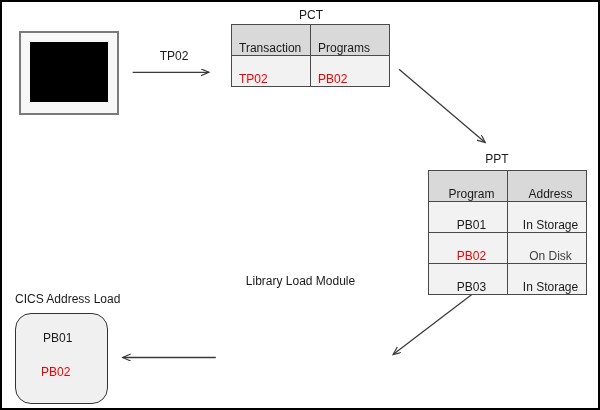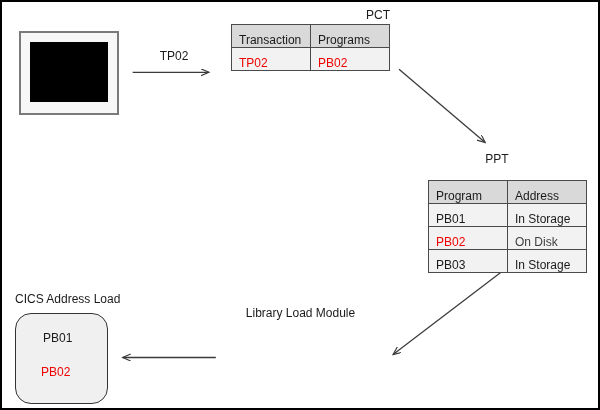--- a/index.html
+++ b/index.html
@@ -26,42 +26,42 @@
     position:absolute;left:9px;top:9px;width:78px;height:60px;background:#000;
   }
 
   .arrow-label{
     position:absolute;left:131px;top:47px;width:82px;
     text-align:center;
   }
 
   
   .tbl-title{position:absolute;text-align:center;}
-  .pct-title{left:230px;top:6px;width:158px;text-align:right;}
+  .pct-title{left:230px;top:6px;width:158px;}
   .ppt-title{left:417px;top:150px;width:156px;}
-  .llm-title{left:220px;top:304px;width:157px;}
+  .llm-title{left:220px;top:272px;width:157px;}
 
   table.dt{
     position:absolute;
     border-collapse:collapse;
     table-layout:fixed;
   }
   table.dt td{
     box-sizing:border-box;
     width:79px;height:22px;
     border:1.5px solid #4a4a4a;
     background:#f2f2f2;
-    padding:8px 0 0 7px;
+    padding:16px 0 0 7px;
     vertical-align:middle;
     white-space:nowrap;
     overflow:hidden;
   }
   table.dt tr.hdr td{background:#d9d9d9;}
   .pct-table{left:229px;top:22px;}
-  .ppt-table{left:426px;top:178px;}
+  .ppt-table{left:426px;top:168px;text-align:center;}
   .llm-table{left:219px;top:307px;}
 
   
   .cics-title{position:absolute;left:13px;top:290px;}
   .cics-box{
     position:absolute;left:13px;top:311px;width:93px;height:91px;
     box-sizing:border-box;
     border:1.5px solid #333;border-radius:16px;background:#f0f0f0;
   }
   .cics-item{position:absolute;}

